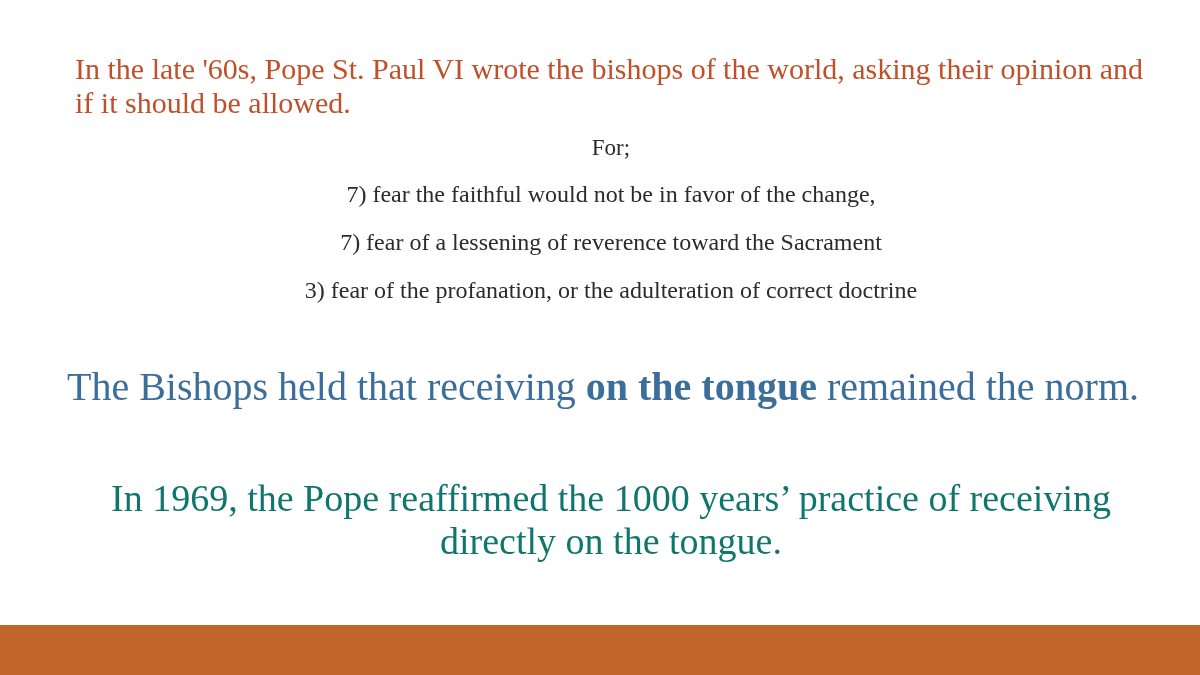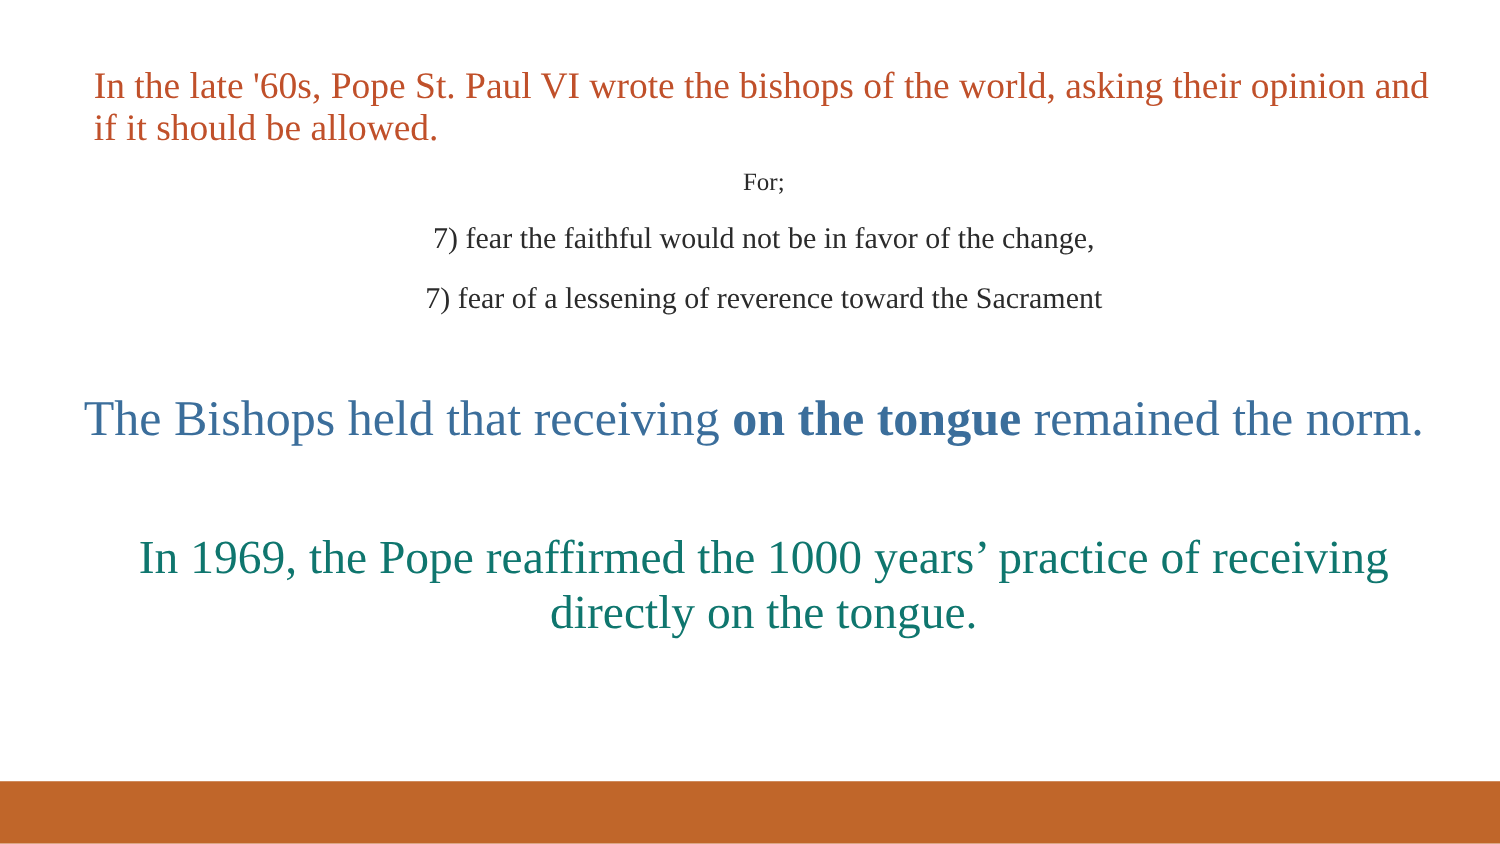--- a/index.html
+++ b/index.html
@@ -32,21 +32,21 @@
   .para-intro {
     color: #C0502A;
     font-size: 30px;
     line-height: 1.13;
     text-align: left;
     margin: 0 0 6px 0;
     padding-left: 8px;
   }
   .para-for {
     color: #2b2b2b;
-    font-size: 20px;
+    font-size: 23px;
     text-align: center;
     margin: 14px 0 0 0;
     line-height: 1.2;
   }
   .reason {
     color: #2b2b2b;
     font-size: 24px;
     text-align: center;
     margin: 19px 0 0 0;
     line-height: 1.2;
@@ -90,20 +90,21 @@
 
 <div class="slide">
   <div class="content">
 
     <p class="para-intro">In the late '60s, Pope St. Paul VI  wrote the bishops of the world, asking their opinion and if it should be allowed.</p>
 
     <p class="para-for">For;</p>
 
     <p class="reason">7) fear the faithful would not be in favor of the change,</p>
     <p class="reason">7) fear of a lessening of reverence toward the Sacrament</p>
+    <p class="reason">3) fear of the profanation, or the adulteration of correct doctrine</p>
 
     <p class="para-bishops"><span>The Bishops held that receiving </span><span class="bold">on the tongue</span><span> remained the norm.</span></p>
 
     <p class="para-1969">In 1969, the Pope reaffirmed the 1000 years’ practice of receiving directly on the tongue.</p>
 
   </div>
 
   <div class="footer-gap"></div>
   <div class="footer-bar"></div>
 </div>

